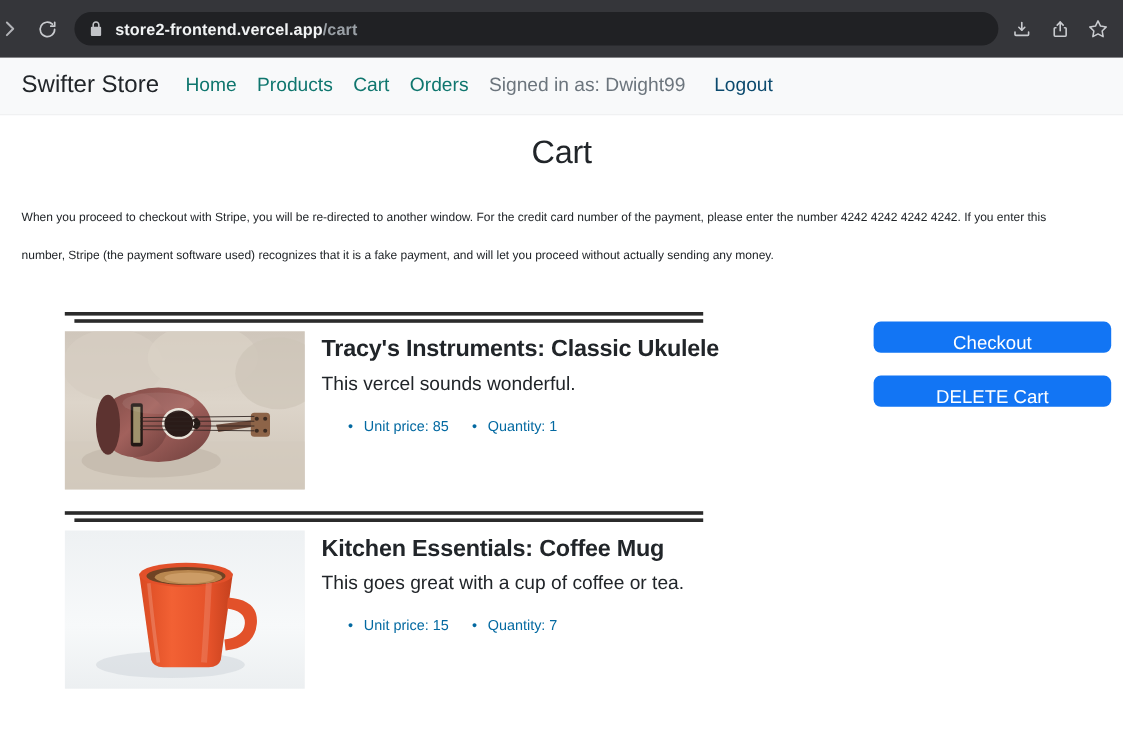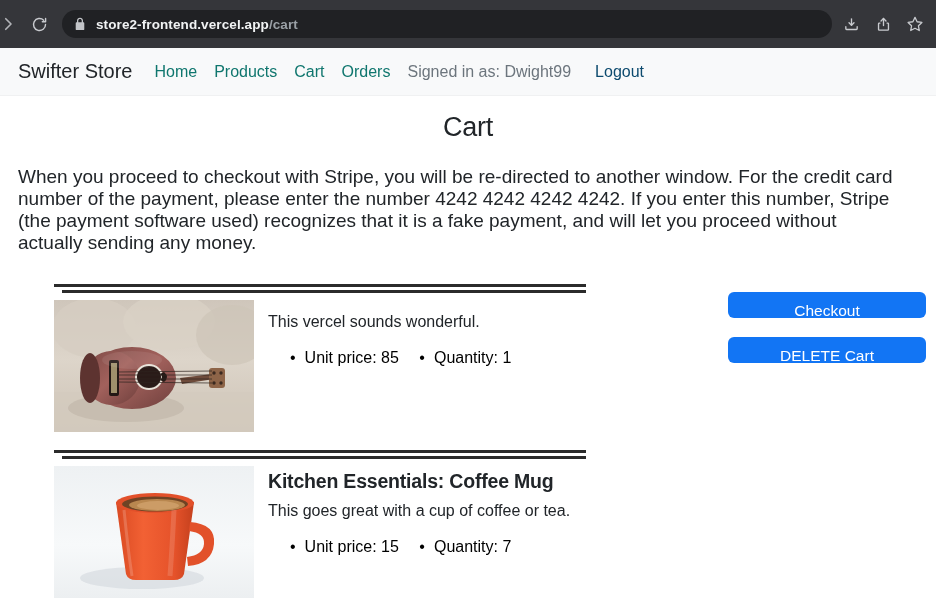--- a/index.html
+++ b/index.html
@@ -93,22 +93,22 @@
   .page { padding: 0 18px; }
   .page-title {
     text-align: center;
     font-size: 27px;
     font-weight: normal;
     color: #212529;
     margin: 16px 0 0 0;
     letter-spacing: -.2px;
   }
   .intro {
-    font-size: 19px;
-    line-height: 22px;
+    font-size: 10px;
+    line-height: 32px;
     color: #212529;
     margin: 23px 0 0 0;
     max-width: 880px;
   }
 
   
   .cart-area { margin-top: 30px; position: relative; }
 
   .cart-item { position: relative; }
   .rules { padding-left: 18px; }
@@ -142,22 +142,22 @@
   }
   .item-desc {
     font-size: 16px;
     color: #212529;
     margin: 9px 0 0 0;
   }
   .meta-list {
     list-style: none;
     margin: 18px 0 0 0;
     padding: 0 0 0 22px;
-    font-size: 16px;
-    color: #000000;
+    font-size: 12px;
+    color: #0369a1;
   }
   .meta-list li { display: inline; }
   .meta-list li::before { content: "\2022"; margin-right: 9px; }
   .meta-list li + li { margin-left: 16px; }
 
   
   .actions {
     position: absolute;
     top: 8px;
     left: 710px;
@@ -293,20 +293,21 @@
             <g stroke="#2f2420" stroke-width="0.8" opacity=".9">
               <line x1="63" y1="72" x2="158" y2="71"></line>
               <line x1="63" y1="75" x2="158" y2="75"></line>
               <line x1="63" y1="79" x2="158" y2="79"></line>
               <line x1="63" y1="82" x2="158" y2="83"></line>
             </g>
             <ellipse cx="78" cy="60" rx="30" ry="9" fill="#ffffff" opacity=".08"></ellipse>
           </svg>
         </div>
         <div class="item-info">
+          <div class="item-title">Tracy's Instruments: Classic Ukulele</div>
           <div class="item-desc">This vercel sounds wonderful.</div>
           <ul class="meta-list">
             <li>Unit price: 85</li>
             <li>Quantity: 1</li>
           </ul>
         </div>
       </div>
     </div>
 
     <div class="cart-item" style="margin-top:18px;">

